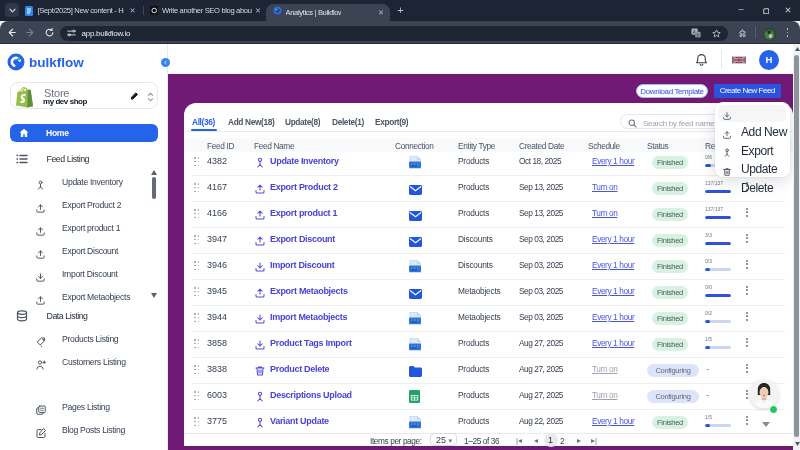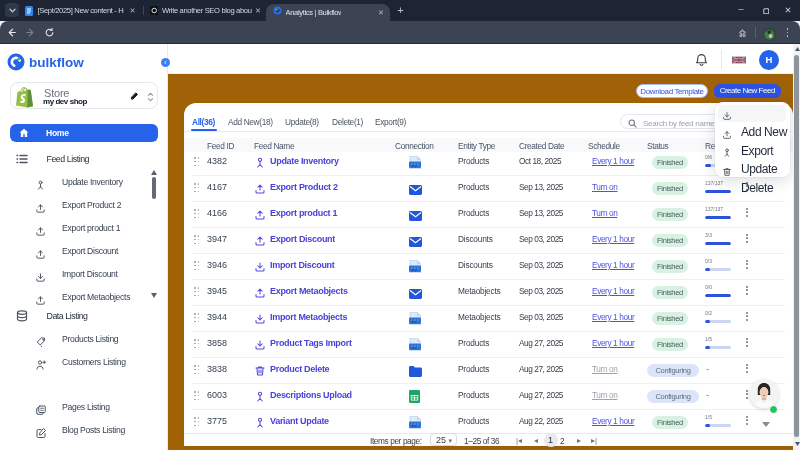--- a/index.html
+++ b/index.html
@@ -14,21 +14,21 @@
 .tabx { position:absolute; top:6.5px; width:8px; height:8px; color:#aeb6c4; font-size:7.2px; line-height:8px; text-align:center; }
 #activetab { position:absolute; left:266px; top:3.5px; width:124px; height:18px; background:#3c4454; border-radius:8px 8px 0 0; }
 #tsep { position:absolute; left:143px; top:6px; width:1px; height:9px; background:#3e4657; }
 .winc { position:absolute; top:0; width:14px; height:20px; color:#cdd3dd; text-align:center; }
 #toolbar { position:absolute; left:0; top:21px; width:800px; height:23px; background:#3c4454; border-radius:8px 8px 0 0; }
 #omni { position:absolute; left:60px; top:4.5px; width:668px; height:15px; border-radius:7.5px; background:#1e2634; }
 #omni .url { position:absolute; left:21.5px; top:3.5px; font-size:8px; letter-spacing:-.25px; color:#e6eaf0; }
 .tbico { position:absolute; top:0; }
 
 
-#page { position:absolute; left:0; top:44px; width:800px; height:406px; background:#a16207; }
+#page { position:absolute; left:0; top:44px; width:800px; height:406px; background:#701a75; }
 #sidebar { position:absolute; left:0; top:0; width:168px; height:406px; background:#fff; border-right:1px solid #e7eaee; }
 #apphead { position:absolute; left:168px; top:0; width:625px; height:30px; background:#fff; border-bottom:1px solid #eceef2; }
 
 
 #logotext { position:absolute; left:29px; top:10.5px; font-size:13.5px; font-weight:bold; color:#2563eb; letter-spacing:0; }
 #collapse { position:absolute; left:161px; top:14px; width:9px; height:9px; border-radius:50%; background:#3b82f6; color:#fff; font-size:7px; line-height:9px; text-align:center; }
 #storecard { position:absolute; left:10px; top:38px; width:148px; height:27px; border:1px solid #e5e7eb; border-radius:8px; background:#fff; }
 #storecard .lbl { position:absolute; left:33px; top:4px; font-size:11px; letter-spacing:-.2px; color:#6b7280; }
 #storecard .nm2 { position:absolute; left:32px; top:13.5px; font-size:8px; letter-spacing:-.45px; font-weight:bold; color:#111827; }
 #homebtn { position:absolute; left:10px; top:79.5px; width:148px; height:18px; background:#2563eb; border-radius:6px; color:#fff; }
@@ -42,25 +42,25 @@
 #sscroll { position:absolute; left:151.5px; top:133px; width:4.5px; height:22px; border-radius:2.5px; background:#636a77; }
 
 
 #bell { position:absolute; left:695px; top:9px; }
 #hdsep { position:absolute; left:721px; top:6px; width:1px; height:19px; background:#e5e7eb; }
 #flag { position:absolute; left:732px; top:12px; width:14px; height:8px; }
 #havatar { position:absolute; left:759px; top:6px; width:20px; height:20px; border-radius:50%; background:#2563eb; color:#fff; font-size:9.5px; font-weight:bold; text-align:center; line-height:20px; }
 
 
 #dlbtn { position:absolute; left:636px; top:40px; width:72px; height:14px; border:1px solid #aab9f2; border-radius:7px; background:#fbfcff; color:#2f54de; font-size:8px; font-weight:normal; text-align:center; line-height:13px; white-space:nowrap; letter-spacing:-.4px; }
-#cnbtn { position:absolute; left:714px; top:40px; width:66.5px; height:14px; border-radius:6px; background:#2c52e0; color:#fff; font-size:8px; font-weight:normal; text-align:center; line-height:14px; white-space:nowrap; letter-spacing:-.5px; }
+#cnbtn { position:absolute; left:714px; top:40px; width:66.5px; height:14px; border-radius:0; background:#2c52e0; color:#fff; font-size:8px; font-weight:normal; text-align:center; line-height:14px; white-space:nowrap; letter-spacing:-.5px; }
 
 
 #card { position:absolute; left:184px; top:59px; width:609px; height:343px; background:#fff; border-radius:12px 12px 0 0; box-shadow:0 1px 3px rgba(30,41,59,.07); }
-.tab { position:absolute; top:14px; font-size:8.3px; letter-spacing:-.35px; color:#4b5563; }
+.tab { position:absolute; top:14px; font-size:8.3px; letter-spacing:-.35px; color:#4b5563;font-weight:bold; }
 .tab.on { color:#2563eb; font-weight:bold; }
 #tabul { position:absolute; left:7px; top:25.5px; width:26px; height:2.5px; background:#2563eb; border-radius:2px; }
 #tabline { position:absolute; left:0; top:28px; width:609px; height:1px; background:#e8eaee; }
 #search { position:absolute; left:436px; top:11px; width:161px; height:15px; border:1px solid #e3e6ec; border-radius:7.5px; background:#fff; }
 #search .ph { position:absolute; left:22px; top:3.5px; font-size:8px; letter-spacing:-.25px; color:#9aa2af; }
 #thead { position:absolute; left:0; top:35px; width:609px; height:14px; background:#f7f9fb; }
 .th { position:absolute; top:3px; font-size:8.3px; letter-spacing:-.35px; color:#4a5568; }
 
 
 .rsep { position:absolute; left:8px; width:593px; height:1px; background:#eef0f3; }
@@ -148,20 +148,37 @@
   <svg class="tbico" style="left:7px;top:7px" width="9" height="9" viewBox="0 0 12 12" fill="none" stroke="#e6eaef" stroke-width="1.5" stroke-linecap="round" stroke-linejoin="round">
       <path d="M7.5 1.5 3 6l4.5 4.5M3.2 6H11"></path>
     </svg>
   <svg class="tbico" style="left:26px;top:7px" width="9" height="9" viewBox="0 0 12 12" fill="none" stroke="#79828f" stroke-width="1.5" stroke-linecap="round" stroke-linejoin="round">
       <path d="M4.5 1.5 9 6l-4.5 4.5M8.8 6H1"></path>
     </svg>
   <svg class="tbico" style="left:44.5px;top:7px" width="9" height="9" viewBox="0 0 12 12" fill="none" stroke="#e6eaef" stroke-width="1.4" stroke-linecap="round">
       <path d="M10.5 6a4.5 4.5 0 1 1-1.4-3.2"></path>
       <path d="M9.5 0.5v2.6H6.9" stroke-width="1.3"></path>
     </svg>
+  <div id="omni">
+    <svg class="abs" style="left:7px;top:3.5px" width="9" height="8" viewBox="0 0 12 10" fill="none" stroke="#cfd5df" stroke-width="1.3" stroke-linecap="round">
+        <path d="M1 2.5h7M10 2.5h1M1 7.5h1M4 7.5h7"></path>
+        <circle cx="9" cy="2.5" r="1.4"></circle>
+        <circle cx="3" cy="7.5" r="1.4"></circle>
+      </svg>
+    <div class="url">app.bulkflow.io</div>
+    <svg class="abs" style="left:631px;top:2.5px" width="10" height="10" viewBox="0 0 12 12">
+        <rect x="0.5" y="0.5" width="7.5" height="7.5" rx="1.2" fill="#aab2bf"></rect>
+        <text x="4.2" y="6.6" font-size="6" fill="#1e2634" text-anchor="middle" font-family="Liberation Sans">A</text>
+        <rect x="5" y="4.5" width="6.5" height="7" rx="1.2" fill="#8e97a6"></rect>
+        <text x="8.2" y="10.4" font-size="5.4" fill="#1e2634" text-anchor="middle" font-family="Liberation Sans">文</text>
+      </svg>
+    <svg class="abs" style="left:652px;top:3px" width="9" height="9" viewBox="0 0 12 12" fill="none" stroke="#b9c1cd" stroke-width="1.2">
+        <path d="M6 1.2 7.5 4.4l3.4.4-2.6 2.3.8 3.4L6 8.7l-3.1 1.8.8-3.4L1.1 4.8l3.4-.4z" stroke-linejoin="round"></path>
+      </svg>
+  </div>
   <svg class="tbico" style="left:738px;top:7.5px" width="9" height="9" viewBox="0 0 24 24" fill="none" stroke="#c3cad6" stroke-width="2.4">
       <path d="M10 4.5V7H6a1 1 0 0 0-1 1v3.5h2.5a2.3 2.3 0 0 1 0 4.6H5V19a1 1 0 0 0 1 1h3.5v-2.5a2.3 2.3 0 0 1 4.6 0V20H18a1 1 0 0 0 1-1v-4h-2.5a2.2 2.2 0 0 1 0-4.4H19V8a1 1 0 0 0-1-1h-4V4.5a2.25 2.25 0 0 0-4.5 0z" stroke-linejoin="round"></path>
     </svg>
   <div class="abs" style="left:755px;top:6px;width:1px;height:11px;background:#57606f"></div>
   <svg class="tbico" style="left:763px;top:6.5px" width="13" height="13" viewBox="0 0 13 13">
       <circle cx="6.5" cy="6.5" r="6.5" fill="#2c4a33"></circle>
       <path d="M1.8 4.5C3.2 2 6.3 1.2 8.7 2.5s3.1 4.5 1.8 6.8-4.5 3-6.6 1.6S.9 6.8 1.8 4.5z" fill="#47784d"></path>
       <path d="M4 3.5c1.2-1 3-1 4.2 0L6.2 6.8z" fill="#1c3322"></path>
       <circle cx="7.6" cy="8" r="2" fill="#b9cab4"></circle>
     </svg>

